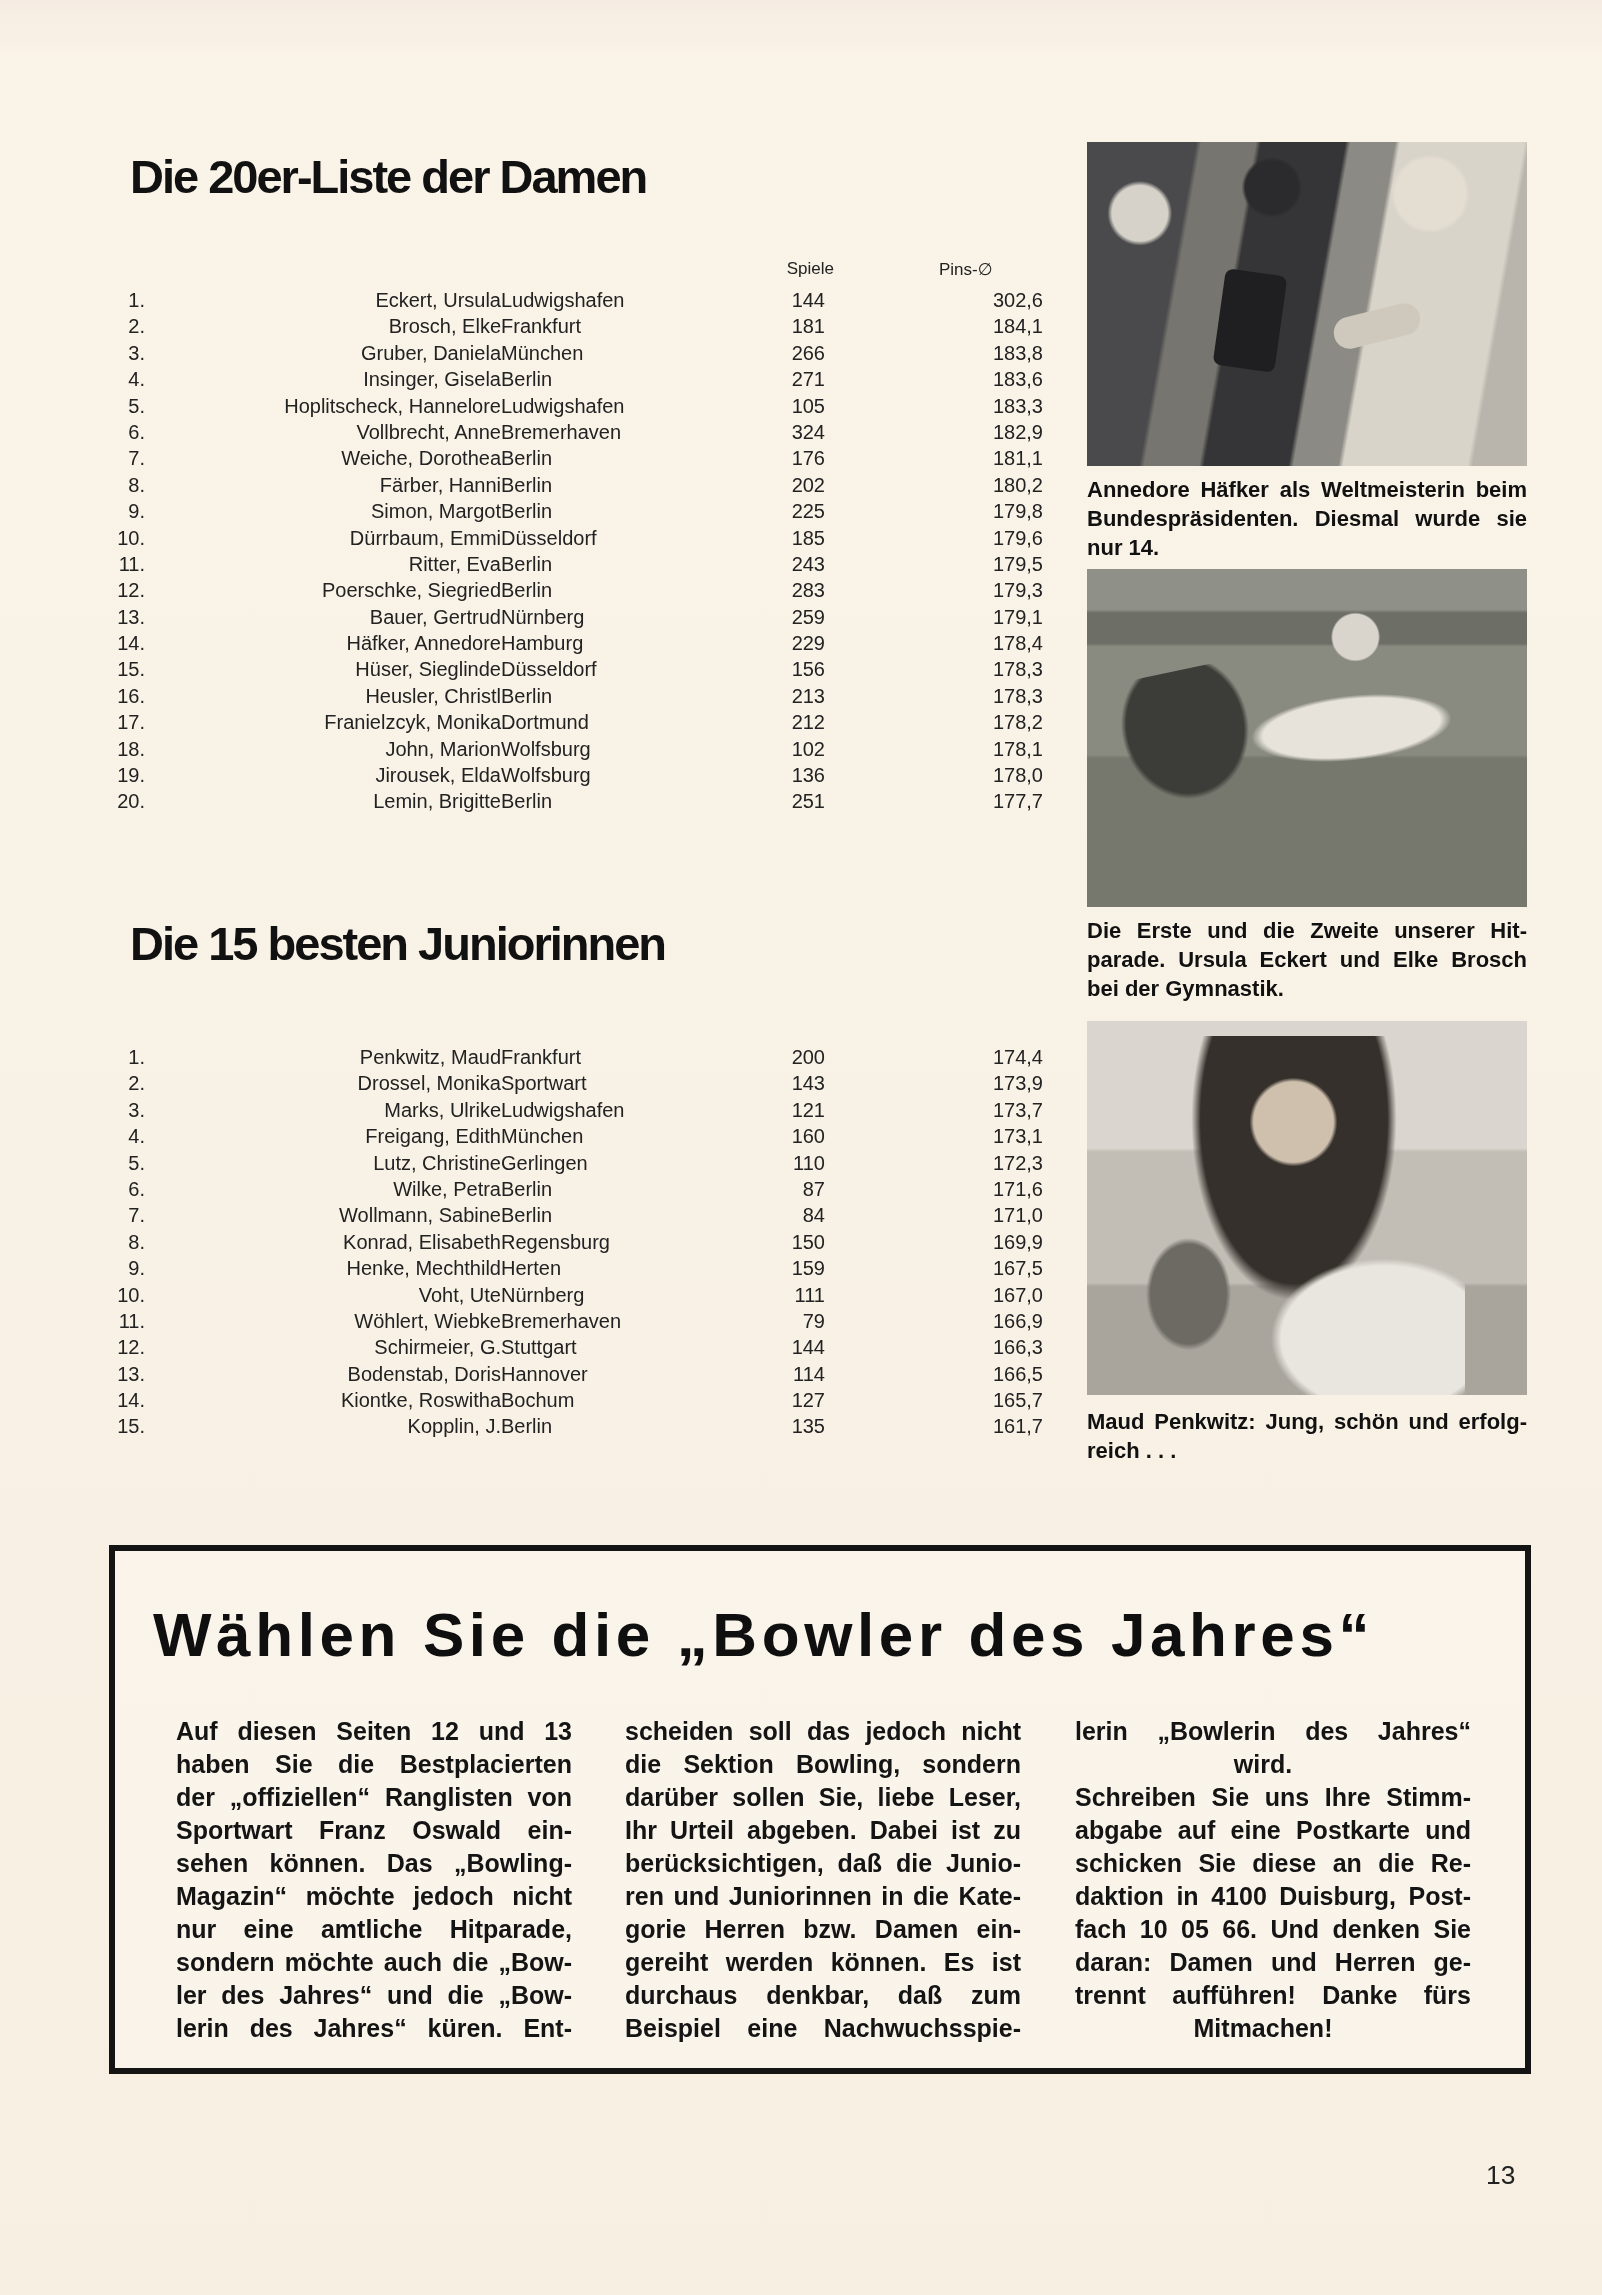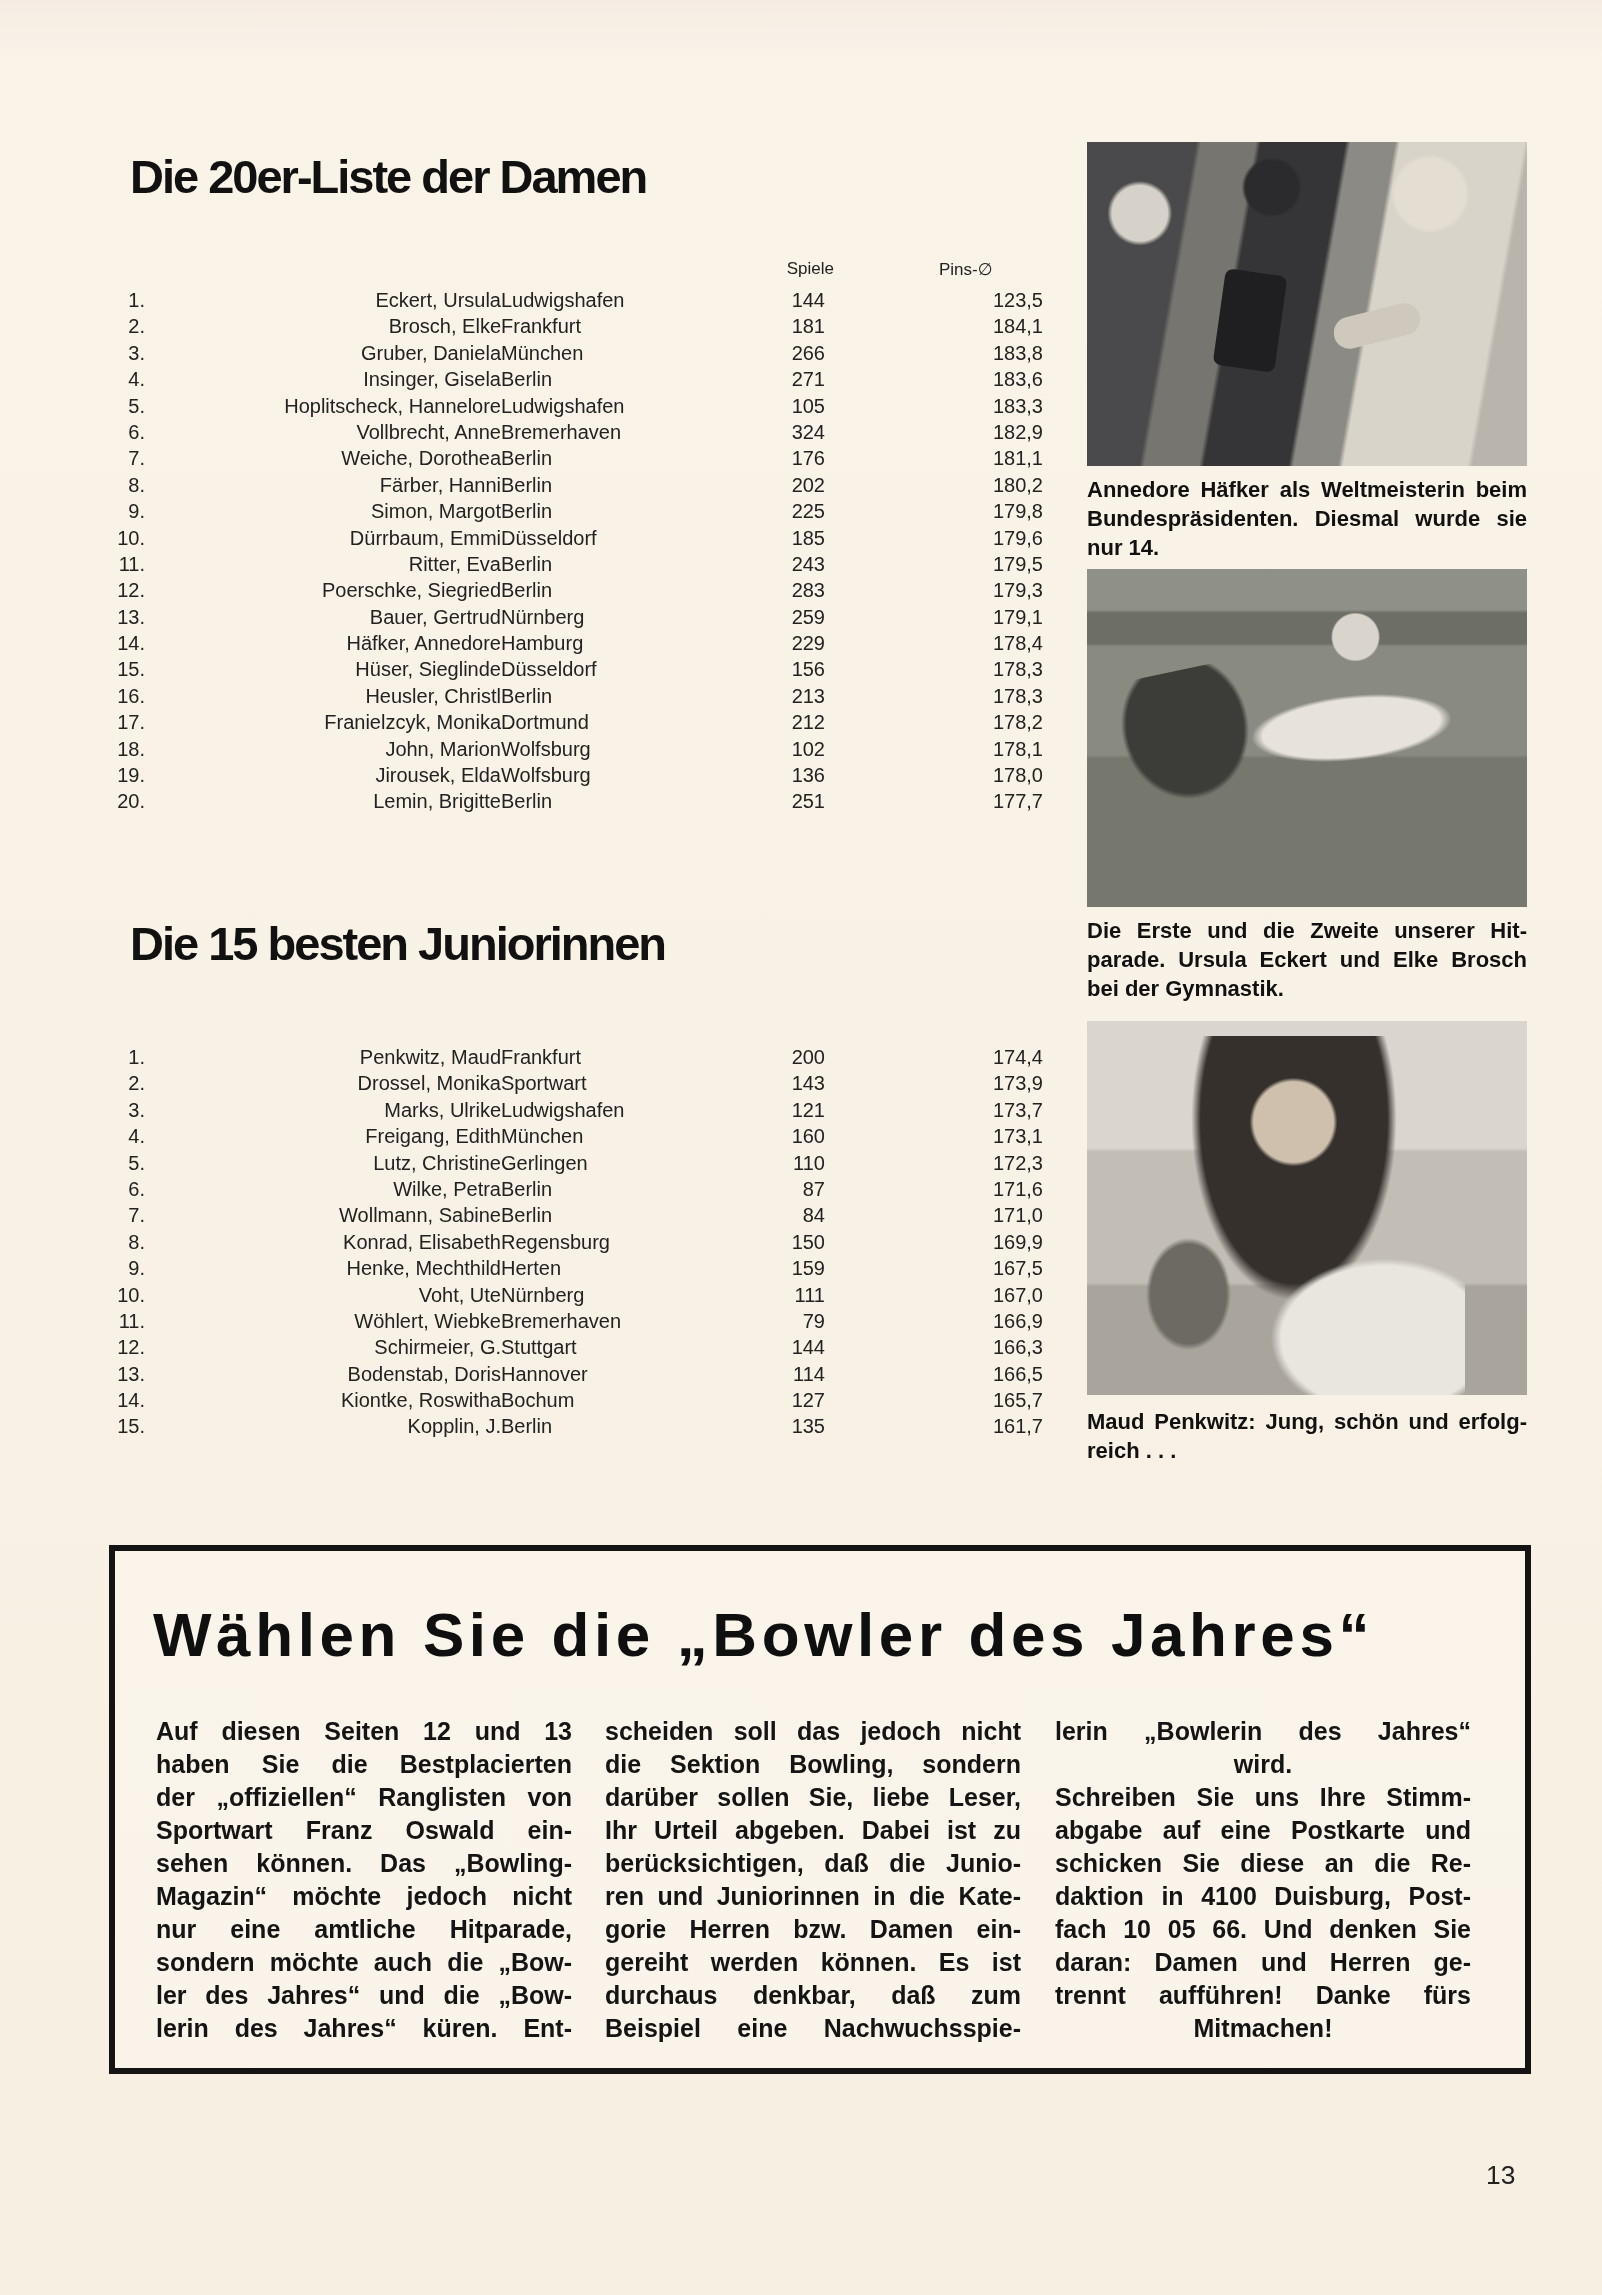--- a/index.html
+++ b/index.html
@@ -25,40 +25,40 @@
   .photo{position:absolute;left:1087px;width:440px;overflow:hidden;background:#a9a7a2;}
   .photo .ly{position:absolute;}
   .caption{position:absolute;left:1087px;width:440px;font-weight:bold;font-size:22px;line-height:29px;color:#111;}
   .cap-line{text-align:left;}
   .cap-line.stretch{text-align:justify;text-align-last:justify;}
   
   .votebox{position:absolute;left:109px;top:1545px;width:1422px;height:529px;border:6px solid #141414;background:rgba(255,255,255,0.25);box-sizing:border-box;}
   .vote-title{position:absolute;left:38px;top:48px;font-weight:bold;font-size:62px;letter-spacing:4.6px;white-space:nowrap;color:#0f0f0f;}
   .vote-col{position:absolute;top:164px;width:416px;font-weight:bold;font-size:25px;line-height:33px;color:#141414;}
   .vote-line{text-align:center;}
-  .vote-line.stretch{text-align:justify;text-align-last:justify;}
+  .vote-line.stretch{text-align:justify;text-align-last:justify;margin-left:20px;}
   .pageno{position:absolute;left:1486px;top:2160px;font-size:26.4px;color:#222;}
 </style>
 </head>
 <body>
 
 <div class="page">
 
   <div class="headline" style="left:130px;top:153px;">Die 20er-Liste der Damen</div>
 
   <div class="colhead" style="left:747px;top:259px;width:87px;text-align:right;">Spiele</div>
   <div class="colhead" style="left:939px;top:259px;width:106px;">Pins-∅</div>
 
   <div class="ranktable" style="top:287px;">
       <div class="trow">
       <div class="c-rank">1.</div>
       <div class="c-name">Eckert, Ursula</div>
       <div class="c-city">Ludwigshafen</div>
       <div class="c-spiele">144</div>
-      <div class="c-pins">123,5</div>
+      <div class="c-pins">302,6</div>
     </div>
       <div class="trow">
       <div class="c-rank">2.</div>
       <div class="c-name">Brosch, Elke</div>
       <div class="c-city">Frankfurt</div>
       <div class="c-spiele">181</div>
       <div class="c-pins">184,1</div>
     </div>
       <div class="trow">
       <div class="c-rank">3.</div>

